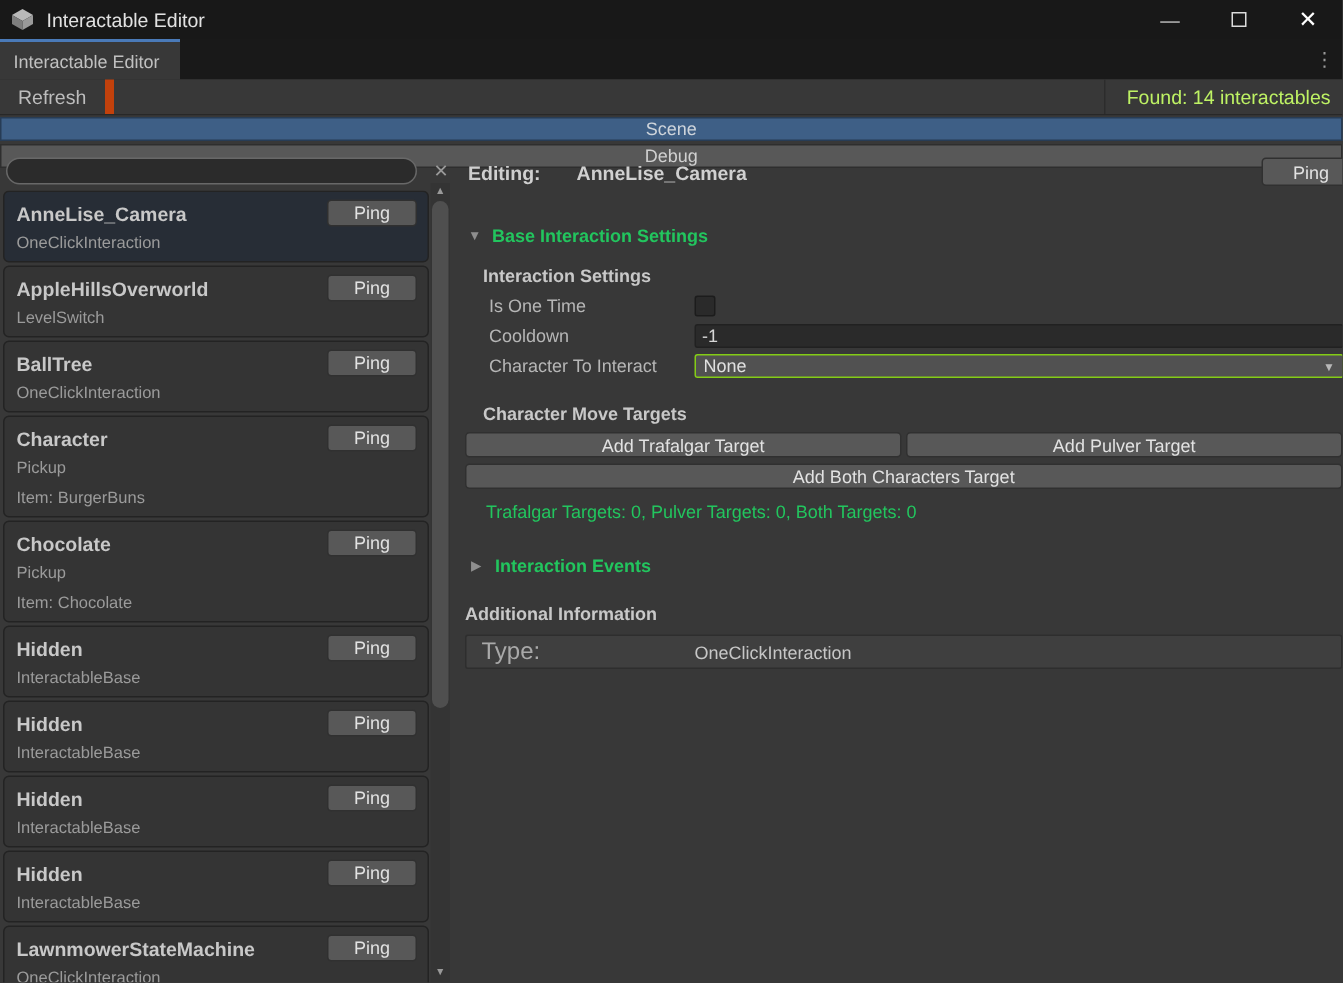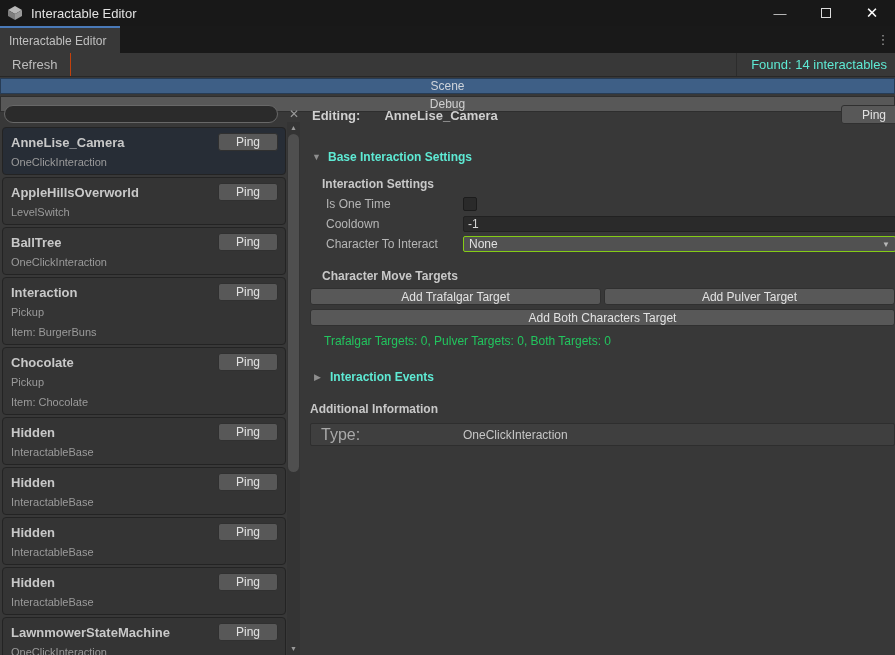--- a/index.html
+++ b/index.html
@@ -39,26 +39,26 @@
   .kebab { position:absolute; right:4px; top:0; height:27px; width:16px; display:flex; align-items:center; justify-content:center; color:#9a9a9a; font-size:13px; letter-spacing:0; }
 
   
   .toolbar {
     position:absolute; top:53px; left:0; right:0; height:24px;
     background:#383838; border-bottom:1px solid #282828;
     display:flex; align-items:stretch;
   }
   .toolbar-btn {
     padding:0 12px; display:flex; align-items:center;
-    color:#bdbdbd; border-right:1px solid #c2410c; font-size:13px;
+    color:#bdbdbd; border-right:6px solid #c2410c; font-size:13px;
   }
   .toolbar-spacer { flex:1; }
   .found-text {
     display:flex; align-items:center; padding:0 8px 0 14px;
-    border-left:1px solid #2c2c2c; color:#5eead4; font-size:13px;
+    border-left:1px solid #2c2c2c; color:#bef264; font-size:13px;
   }
 
   
   .viewtabs {
     position:absolute; top:77px; left:0; right:0; height:20px;
     display:flex; gap:2px; background:#383838; padding:1px 0 0 0;flex-direction:column;
   }
   .viewtab {
     flex:1; height:19px; display:flex; align-items:center; justify-content:center;
     background:#585858; border:1px solid #2e2e2e; color:#d0d0d0; font-size:12px;
@@ -119,21 +119,21 @@
 
   
   .right { position:absolute; left:302px; right:0; top:0; bottom:0; overflow:hidden; }
   .edit-header { position:relative; margin:8px 0 0 10px; height:20px; display:flex; align-items:center; }
   .edit-label { font-weight:bold; font-size:13px; color:#d0d0d0; }
   .edit-target { font-weight:bold; font-size:13px; color:#d0d0d0; margin-left:24px; }
   .edit-ping { position:absolute; right:-12px; top:0; width:66px; height:19px; }
 
   .foldout { display:flex; align-items:center; gap:7px; height:16px; }
   .foldout .tri { color:#8e8e8e; font-size:9px; width:9px; }
-  .foldout .fo-label { font-weight:bold; font-size:12px; color:#5eead4; }
+  .foldout .fo-label { font-weight:bold; font-size:12px; color:#22c55e; }
   .fo-base { margin:24px 0 0 10px; }
   .fo-events { margin:21px 0 0 12px; }
 
   .section-header { font-weight:bold; font-size:12px; color:#c8c8c8; }
   .sh-interaction { margin:12px 0 3px 20px; }
   .sh-move { margin:15px 0 5px 20px; }
   .sh-additional { margin:17px 0 0 8px; }
 
   .form-row { display:flex; align-items:center; height:20px; margin-left:24px; }
   .form-label { width:137px; flex:0 0 auto; color:#b6b6b6; font-size:12px; }
@@ -233,21 +233,21 @@
     <div class="item-head">
       <span class="item-name">BallTree</span>
       <button class="btn ping-btn">Ping</button>
     </div>
     <div class="item-type">OneClickInteraction</div>
 
   </div>
 
   <div class="list-item">
     <div class="item-head">
-      <span class="item-name">Interaction</span>
+      <span class="item-name">Character</span>
       <button class="btn ping-btn">Ping</button>
     </div>
     <div class="item-type">Pickup</div>
     <div class="item-extra">Item: BurgerBuns</div>
   </div>
 
   <div class="list-item">
     <div class="item-head">
       <span class="item-name">Chocolate</span>
       <button class="btn ping-btn">Ping</button>

